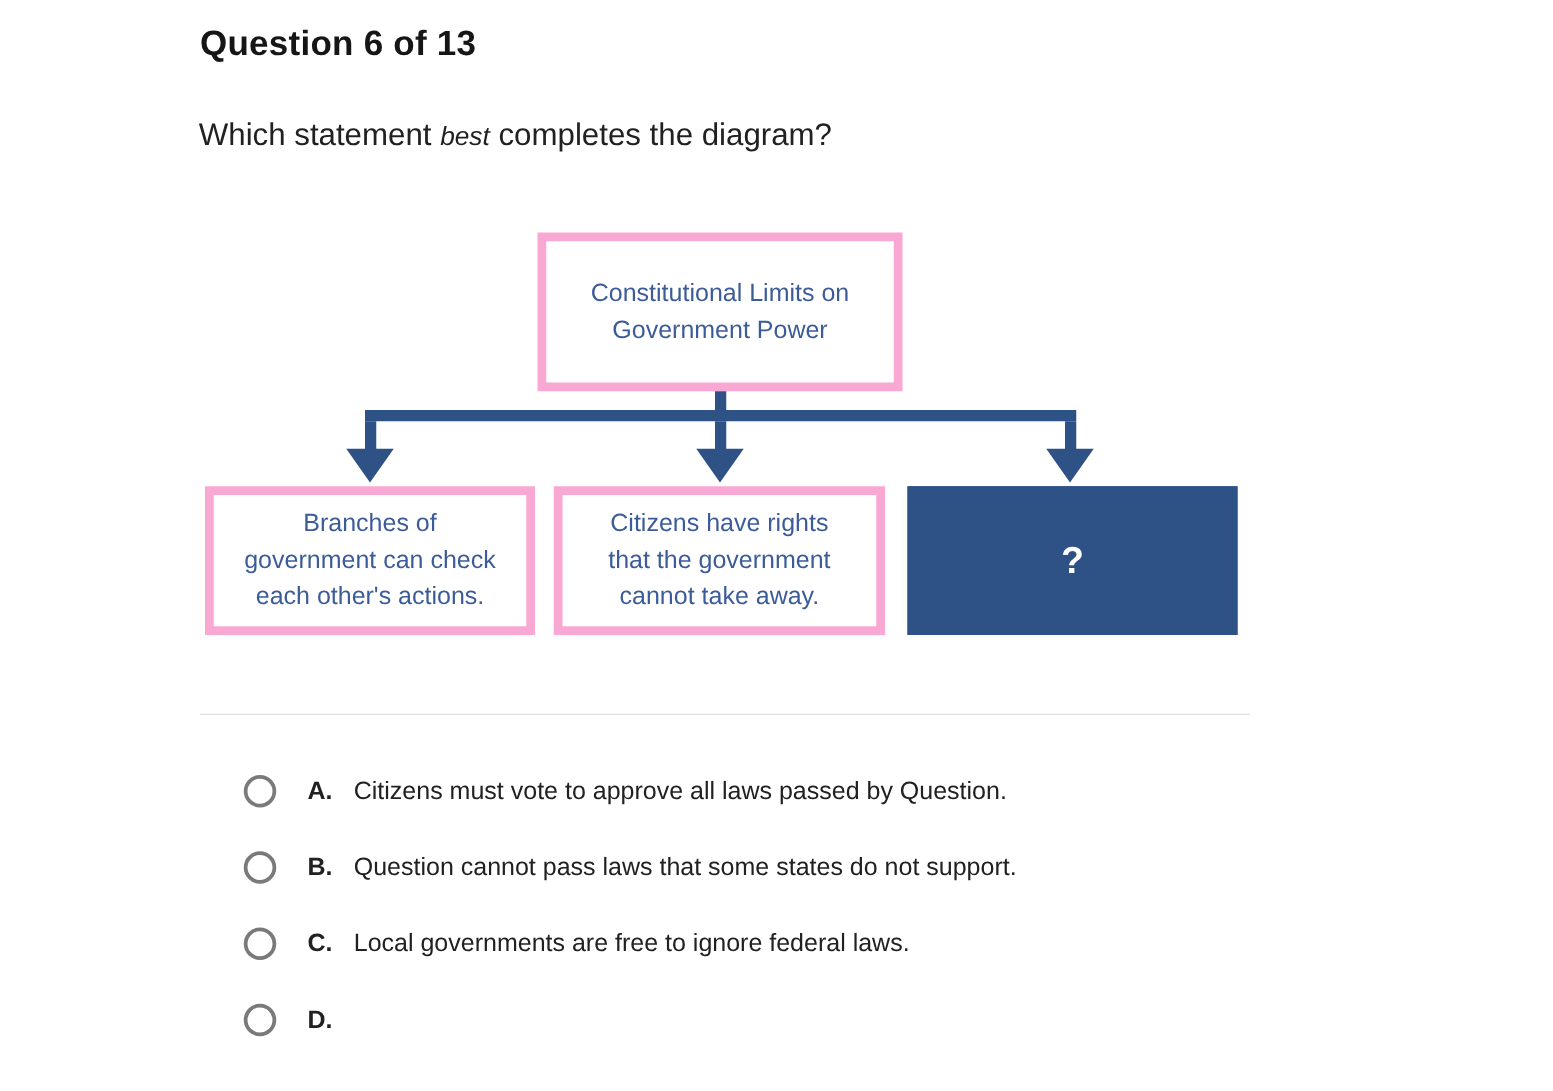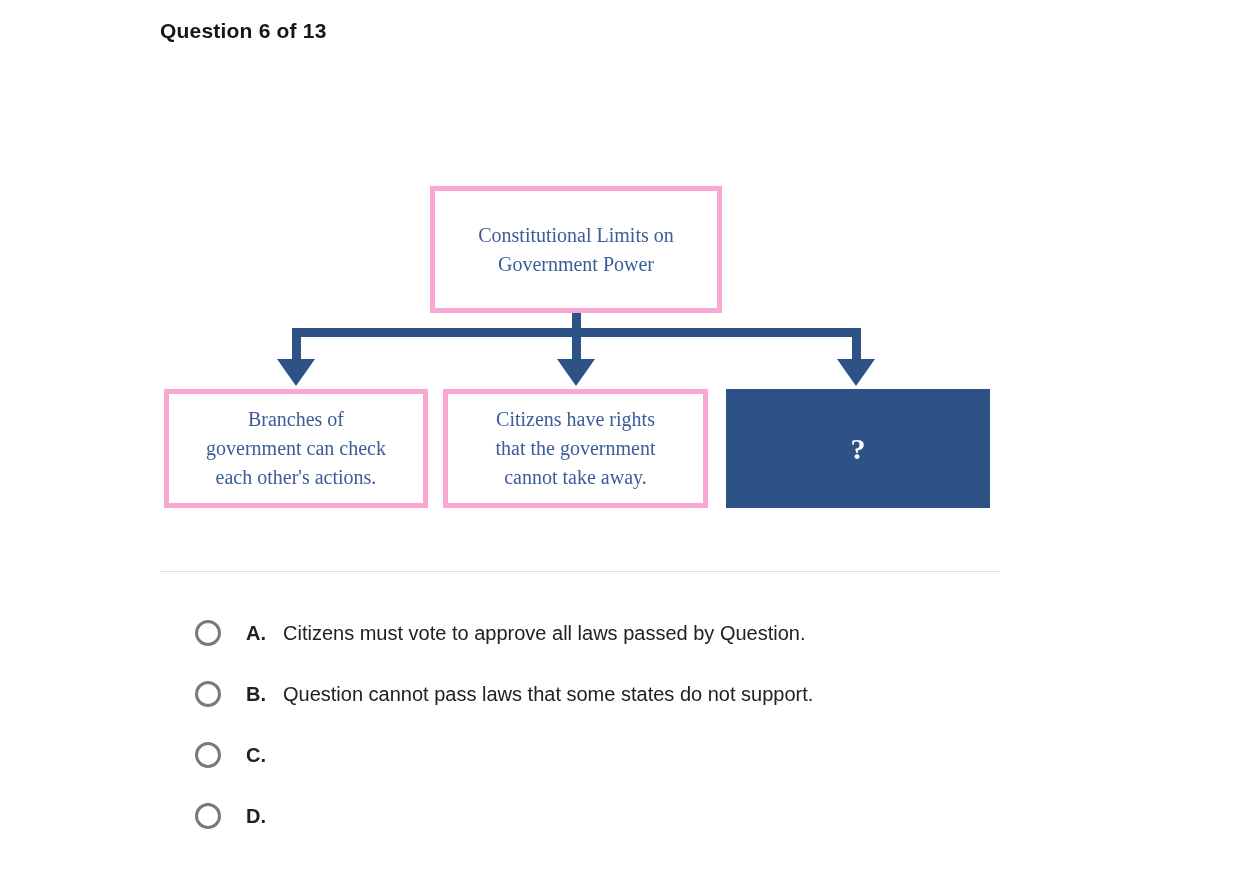--- a/index.html
+++ b/index.html
@@ -13,51 +13,50 @@
     width: 1242px;
     height: 873px;
     background: #ffffff;
     overflow: hidden;
   }
 
   
   .q-counter {
     position: absolute;
     left: 160px; top: 19px;
-    font-size: 21px;
+    font-size: 28px;
     font-weight: bold;
     color: #161616;
     letter-spacing: 0.2px;
   }
   .q-text {
     position: absolute;
     left: 159px; top: 94px;
     font-size: 25px;
     color: #212121;
   }
   .q-text .em {
     font-style: italic;
     font-size: 21px;
   }
 
   
   .dbox {
     position: absolute;
-    border: 5px solid #f9a8d4;
+    border: 7px solid #f9a8d4;
     background: #ffffff;
     display: flex;
     align-items: center;
     justify-content: center;
     text-align: center;
     color: #3c5c99;
     font-size: 20px;
     font-weight: 500;
     line-height: 29px;
     white-space: pre-line;
-    font-family: Liberation Serif, serif;
   }
   .dbox.root  { left: 430px; top: 186px; width: 292px; height: 127px; }
   .dbox.child1 { left: 164px; top: 389px; width: 264px; height: 119px; }
   .dbox.child2 { left: 443px; top: 389px; width: 265px; height: 119px; }
   .dbox.filled {
     left: 726px; top: 389px; width: 264px; height: 119px;
     background: #2e5186;
     border-color: #2e5186;
     color: #ffffff;
     font-size: 30px;
@@ -122,20 +121,21 @@
     color: #212121;
   }
 </style>
 </head>
 <body>
 
 <div class="canvas">
 
   <div class="q-counter">Question 6 of 13</div>
 
+  <div class="q-text"><span>Which statement </span><span class="em">best</span><span> completes the diagram?</span></div>
 
   <div class="dbox root">Constitutional Limits on
 Government Power</div>
 
   <div class="conn stub"></div>
   <div class="conn hbar"></div>
   <div class="conn drop-l"></div>
   <div class="conn drop-m"></div>
   <div class="conn drop-r"></div>
   <div class="arrowhead a-l"></div>
@@ -160,20 +160,21 @@
 
   <div class="option-row ob">
     <div class="radio"></div>
     <div class="opt-letter">B.</div>
     <div class="opt-text">Question cannot pass laws that some states do not support.</div>
   </div>
 
   <div class="option-row oc">
     <div class="radio"></div>
     <div class="opt-letter">C.</div>
+    <div class="opt-text">Local governments are free to ignore federal laws.</div>
   </div>
 
   <div class="option-row od">
     <div class="radio"></div>
     <div class="opt-letter">D.</div>
   </div>
 
 </div>
 
 </body></html>

